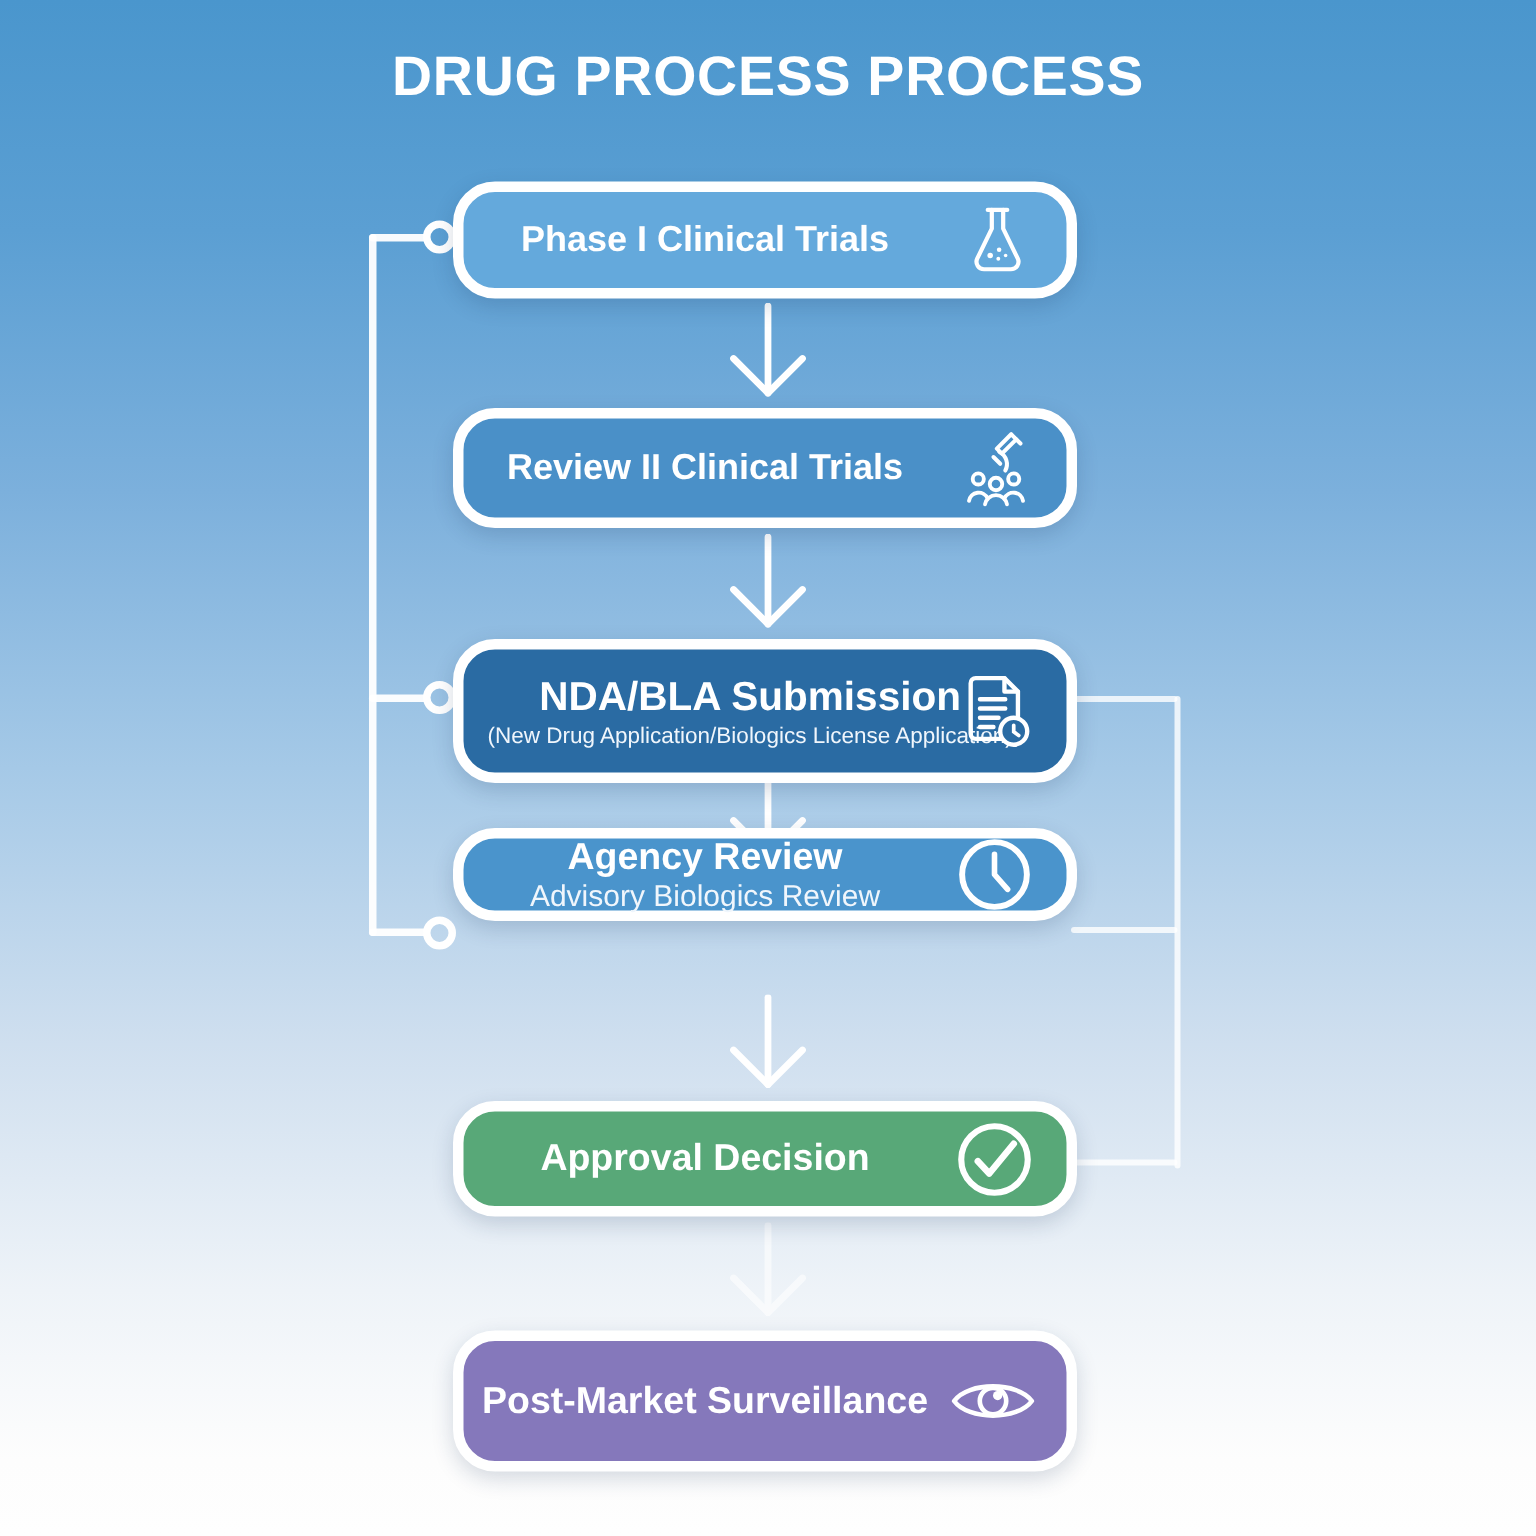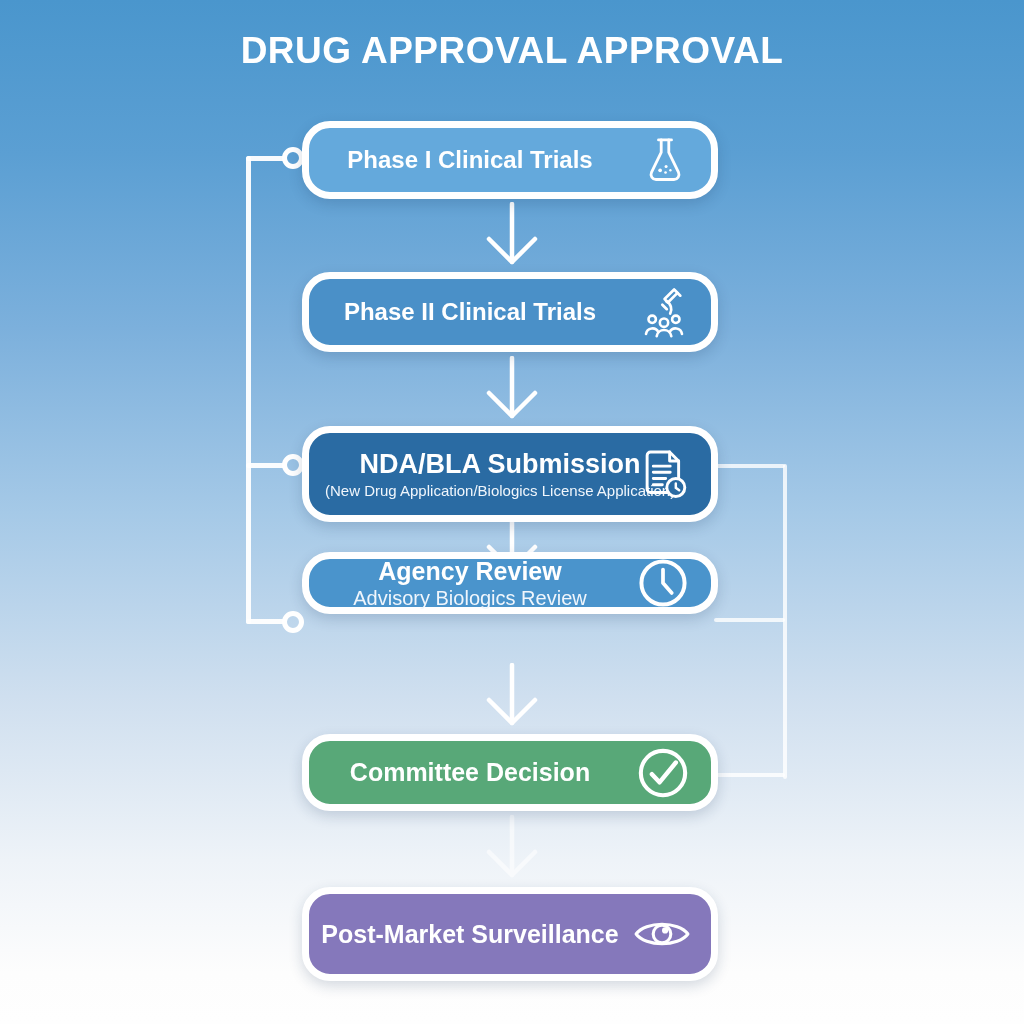--- a/index.html
+++ b/index.html
@@ -34,21 +34,21 @@
   .step-label.big { font-size:27px; }
   .step-sub { font-size:15px; font-weight:400; color:#f0f6fc; margin-top:3px; line-height:1.1; }
   .step-sub.mid { font-size:20px; margin-top:2px; }
   .step-icon { position:absolute; right:20px; top:50%; transform:translateY(-50%); display:flex; align-items:center; }
 </style>
 </head>
 <body>
 
 <div class="canvas">
 
-  <h1 class="title">DRUG APPROVAL APPROVAL</h1>
+  <h1 class="title">DRUG PROCESS PROCESS</h1>
 
   <div class="cline" style="left:246px;top:156px;width:5px;height:468px"></div>
   <div class="cline" style="left:246px;top:156px;width:40px;height:5px"></div>
   <div class="cline" style="left:246px;top:463px;width:40px;height:5px"></div>
   <div class="cline" style="left:246px;top:619px;width:40px;height:5px"></div>
   <div class="cnode" style="left:282px;top:147px"></div>
   <div class="cnode" style="left:282px;top:454px"></div>
   <div class="cnode" style="left:282px;top:611px"></div>
 
   <div class="cline right" style="left:783px;top:464px;width:4px;height:315px"></div>
@@ -102,21 +102,21 @@
             <circle cx="25" cy="30" r="1.4"></circle>
           <circle cx="24.5" cy="35.5" r="1.2"></circle>
             <circle cx="29" cy="33.5" r="1.1"></circle>
         </g>
       </svg>
     </span>
   </div>
 
   <div class="step" style="top: 272px; height: 80px; background-color: rgb(74, 144, 200);">
     <div class="step-text">
-      <div class="step-label">Phase II Clinical Trials</div>
+      <div class="step-label">Review II Clinical Trials</div>
     </div>
     <span class="step-icon">
       <svg width="54" height="54" viewBox="0 0 48 48">
         <g fill="none" stroke="#ffffff" stroke-width="2.4" stroke-linecap="round" stroke-linejoin="round">
           <path d="M33.5 4.5 l5 5"></path>
           <path d="M36 7 l-8.5 8.5 -3 -3 8.5 -8.5"></path>
           <path d="M26 14.5 a8 8 0 0 1 3.5 11"></path>
           <path d="M22.5 17.5 l4 4"></path>
         </g>
         <g fill="none" stroke="#ffffff" stroke-width="2.3" stroke-linecap="round" stroke-linejoin="round">
@@ -157,21 +157,21 @@
     <span class="step-icon">
       <svg width="56" height="56" viewBox="0 0 48 48">
         <circle cx="24" cy="24" r="18.5" fill="none" stroke="#ffffff" stroke-width="3.4"></circle>
         <path d="M24 12.5 V24 L31.5 32.5" fill="none" stroke="#ffffff" stroke-width="3.2" stroke-linecap="round" stroke-linejoin="round"></path>
       </svg>
     </span>
   </div>
 
   <div class="step" style="top: 734px; height: 77px; background-color: rgb(88, 168, 120);">
     <div class="step-text">
-      <div class="step-label" style="font-size:25px">Committee Decision</div>
+      <div class="step-label" style="font-size:25px">Approval Decision</div>
     </div>
     <span class="step-icon">
       <svg width="56" height="56" viewBox="0 0 48 48">
         <circle cx="24" cy="24" r="19" fill="none" stroke="#ffffff" stroke-width="3.5"></circle>
         <path d="M14.5 25 l6.5 7 L35 15" fill="none" stroke="#ffffff" stroke-width="3.8" stroke-linecap="round" stroke-linejoin="round"></path>
       </svg>
     </span>
   </div>
 
   <div class="step" style="top: 887px; height: 94px; background-color: rgb(133, 120, 187);">

